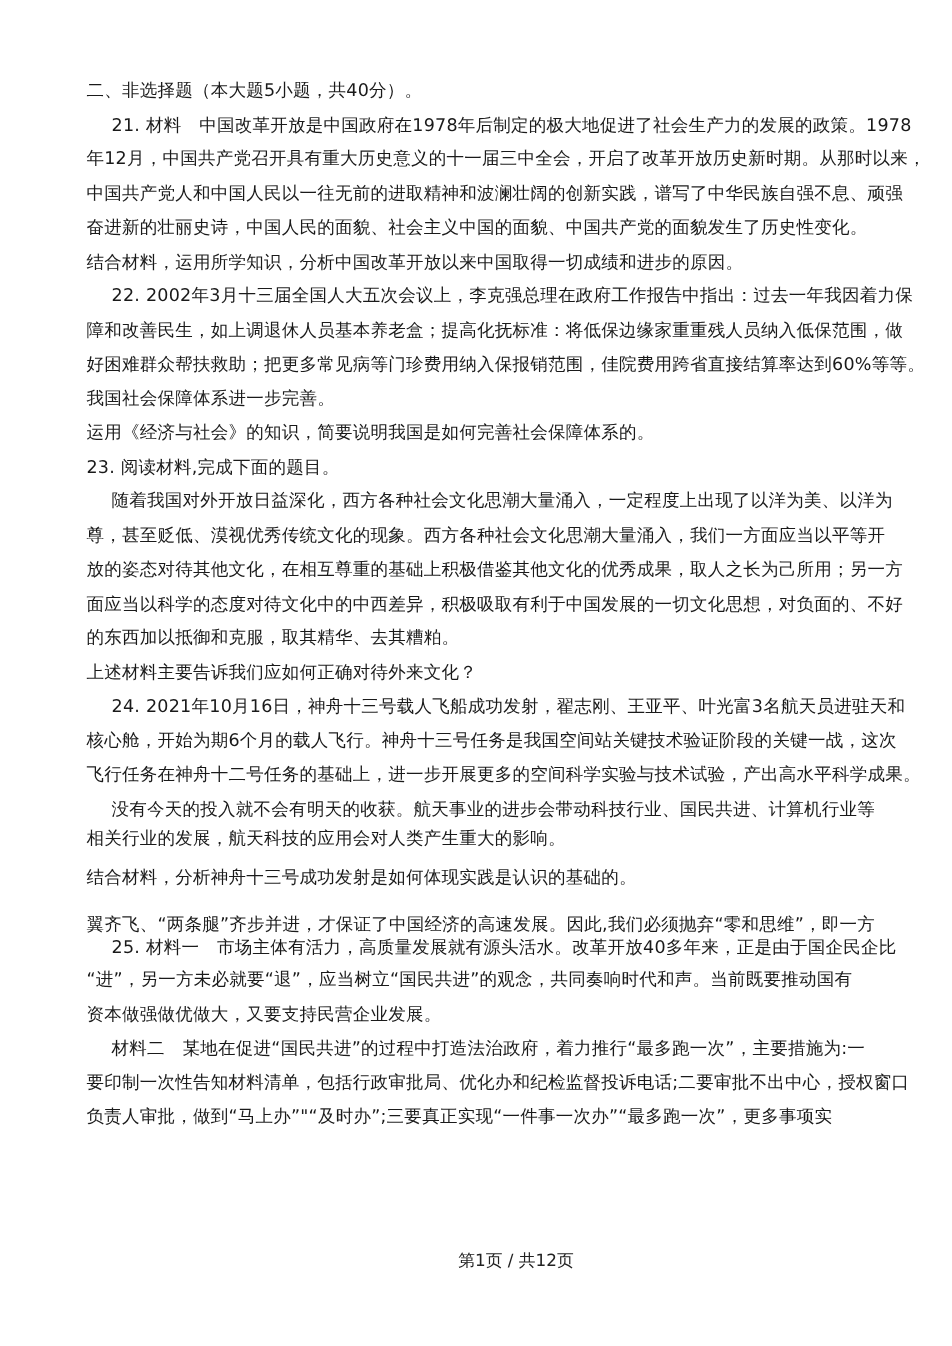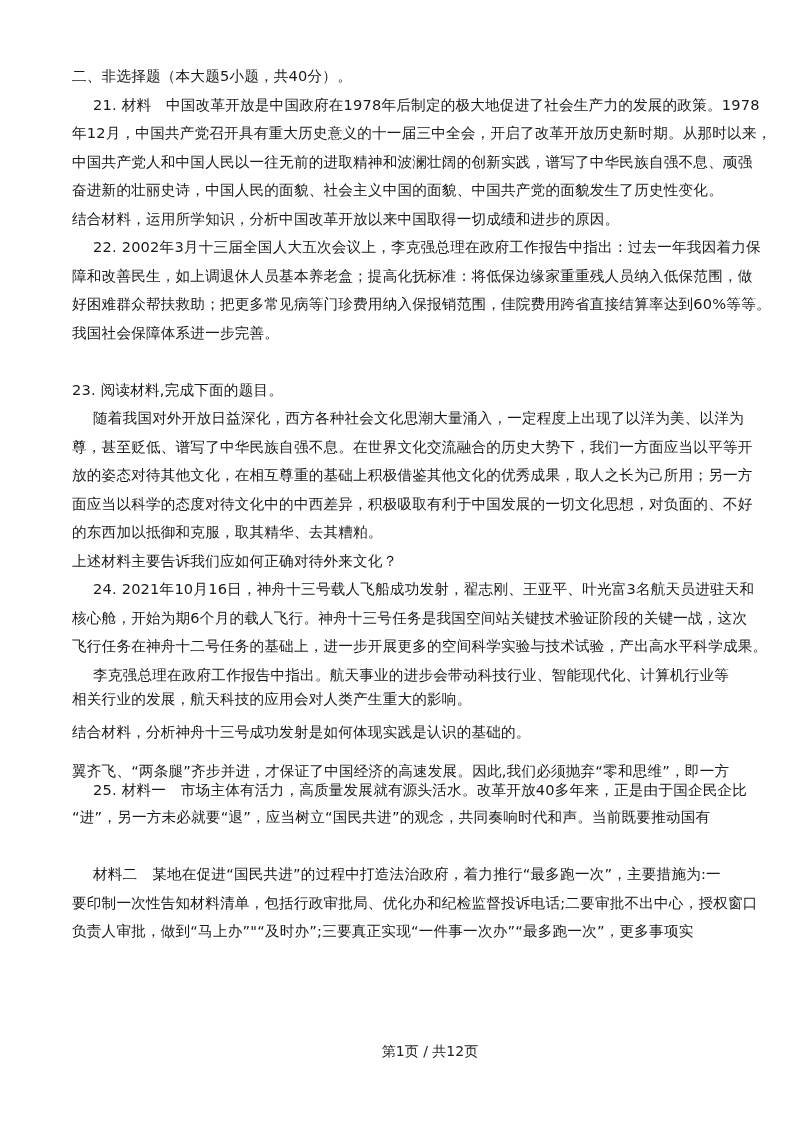--- a/index.html
+++ b/index.html
@@ -23,37 +23,39 @@
   <div class="line indent" style="top:94px">21. 材料　中国改革开放是中国政府在1978年后制定的极大地促进了社会生产力的发展的政策。1978</div>
   <div class="line" style="top:122px">年12月，中国共产党召开具有重大历史意义的十一届三中全会，开启了改革开放历史新时期。从那时以来，</div>
   <div class="line" style="top:151px">中国共产党人和中国人民以一往无前的进取精神和波澜壮阔的创新实践，谱写了中华民族自强不息、顽强</div>
   <div class="line" style="top:179px">奋进新的壮丽史诗，中国人民的面貌、社会主义中国的面貌、中国共产党的面貌发生了历史性变化。</div>
   <div class="line" style="top:208px">结合材料，运用所学知识，分析中国改革开放以来中国取得一切成绩和进步的原因。</div>
 
   <div class="line indent" style="top:236px">22. 2002年3月十三届全国人大五次会议上，李克强总理在政府工作报告中指出：过去一年我因着力保</div>
   <div class="line" style="top:265px">障和改善民生，如上调退休人员基本养老盒；提高化抚标准：将低保边缘家重重残人员纳入低保范围，做</div>
   <div class="line" style="top:293px">好困难群众帮扶救助；把更多常见病等门珍费用纳入保报销范围，佳院费用跨省直接结算率达到60%等等。</div>
   <div class="line" style="top:322px">我国社会保障体系进一步完善。</div>
+  <div class="line" style="top:350px">运用《经济与社会》的知识，简要说明我国是如何完善社会保障体系的。</div>
 
   <div class="line" style="top:379px">23. 阅读材料,完成下面的题目。</div>
   <div class="line indent" style="top:407px">随着我国对外开放日益深化，西方各种社会文化思潮大量涌入，一定程度上出现了以洋为美、以洋为</div>
-  <div class="line" style="top:436px">尊，甚至贬低、谱写了中华民族自强不息。在世界文化交流融合的历史大势下，我们一方面应当以平等开</div>
+  <div class="line" style="top:436px">尊，甚至贬低、漠视优秀传统文化的现象。西方各种社会文化思潮大量涌入，我们一方面应当以平等开</div>
   <div class="line" style="top:464px">放的姿态对待其他文化，在相互尊重的基础上积极借鉴其他文化的优秀成果，取人之长为己所用；另一方</div>
   <div class="line" style="top:493px">面应当以科学的态度对待文化中的中西差异，积极吸取有利于中国发展的一切文化思想，对负面的、不好</div>
   <div class="line" style="top:521px">的东西加以抵御和克服，取其精华、去其糟粕。</div>
   <div class="line" style="top:550px">上述材料主要告诉我们应如何正确对待外来文化？</div>
 
   <div class="line indent" style="top:578px">24. 2021年10月16日，神舟十三号载人飞船成功发射，翟志刚、王亚平、叶光富3名航天员进驻天和</div>
   <div class="line" style="top:607px">核心舱，开始为期6个月的载人飞行。神舟十三号任务是我国空间站关键技术验证阶段的关键一战，这次</div>
   <div class="line" style="top:635px">飞行任务在神舟十二号任务的基础上，进一步开展更多的空间科学实验与技术试验，产出高水平科学成果。</div>
-  <div class="line indent" style="top:664px">李克强总理在政府工作报告中指出。航天事业的进步会带动科技行业、智能现代化、计算机行业等</div>
+  <div class="line indent" style="top:664px">没有今天的投入就不会有明天的收获。航天事业的进步会带动科技行业、国民共进、计算机行业等</div>
   <div class="line" style="top:688px">相关行业的发展，航天科技的应用会对人类产生重大的影响。</div>
   <div class="line" style="top:721px">结合材料，分析神舟十三号成功发射是如何体现实践是认识的基础的。</div>
 
   <div class="line indent" style="top:779px">25. 材料一　市场主体有活力，高质量发展就有源头活水。改革开放40多年来，正是由于国企民企比</div>
   <div class="line" style="top:760px">翼齐飞、“两条腿”齐步并进，才保证了中国经济的高速发展。因此,我们必须抛弃“零和思维”，即一方</div>
   <div class="line" style="top:806px">“进”，另一方未必就要“退”，应当树立“国民共进”的观念，共同奏响时代和声。当前既要推动国有</div>
+  <div class="line" style="top:835px">资本做强做优做大，又要支持民营企业发展。</div>
   <div class="line indent" style="top:863px">材料二　某地在促进“国民共进”的过程中打造法治政府，着力推行“最多跑一次”，主要措施为:一</div>
   <div class="line" style="top:892px">要印制一次性告知材料清单，包括行政审批局、优化办和纪检监督投诉电话;二要审批不出中心，授权窗口</div>
   <div class="line" style="top:920px">负责人审批，做到“马上办”"“及时办”;三要真正实现“一件事一次办”“最多跑一次”，更多事项实</div>
 
   <div class="footer">第1页 / 共12页</div>
 </div>
 
 </body></html>

